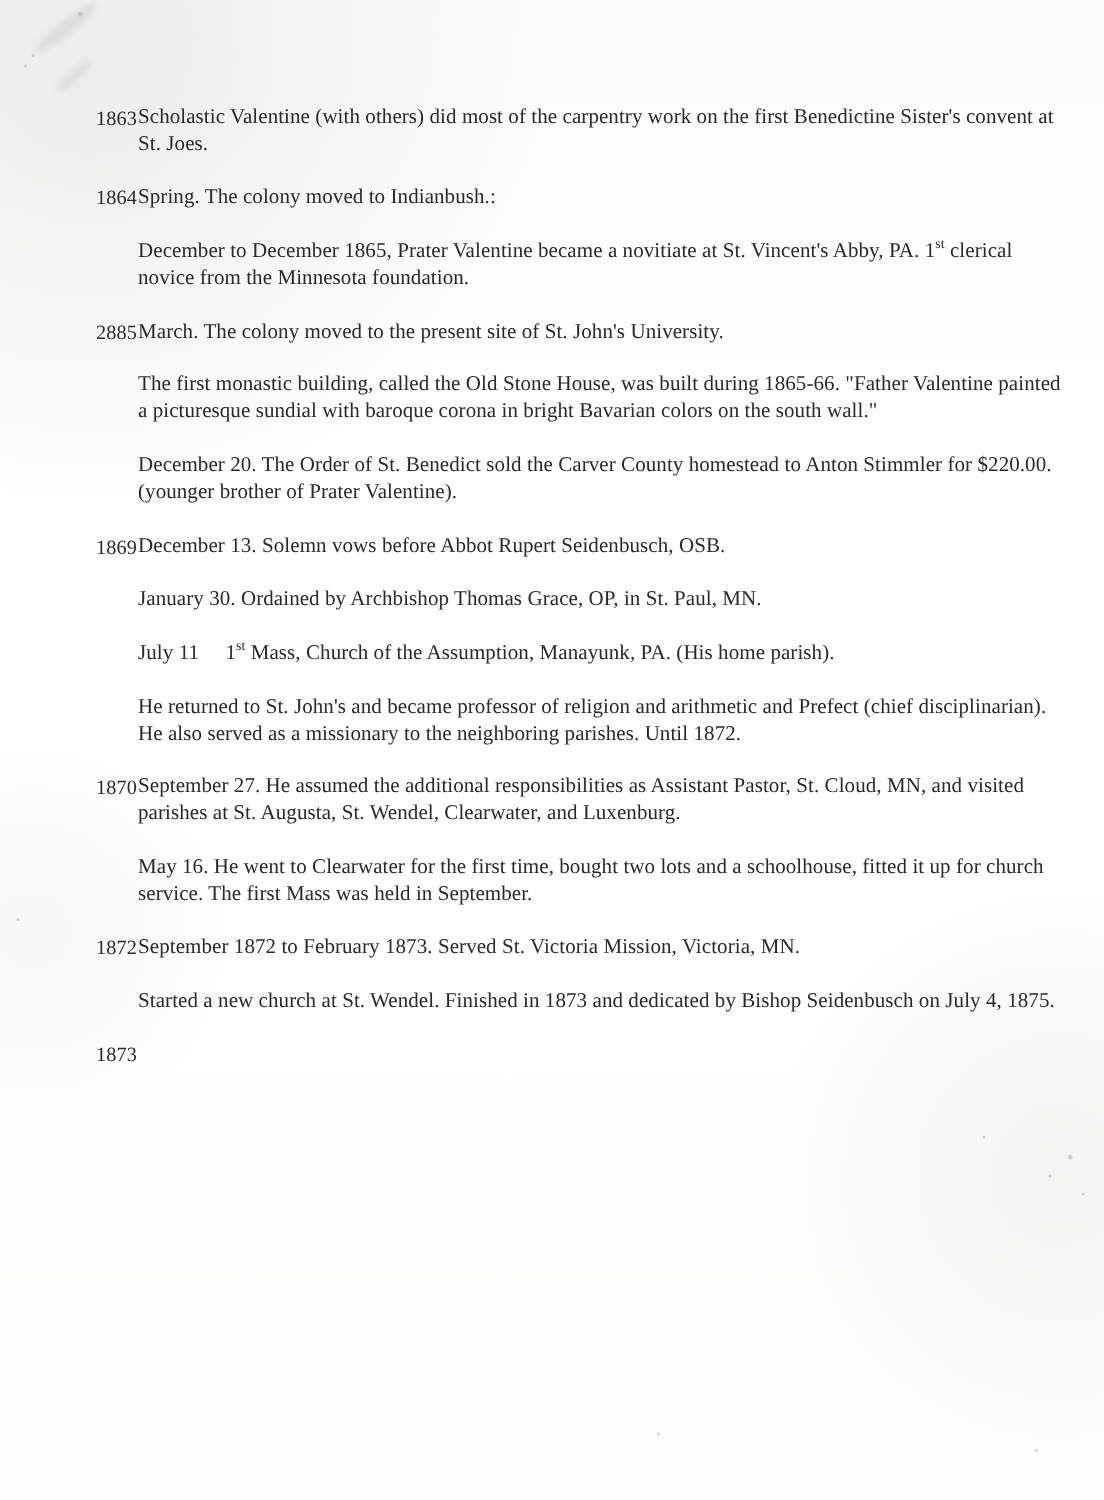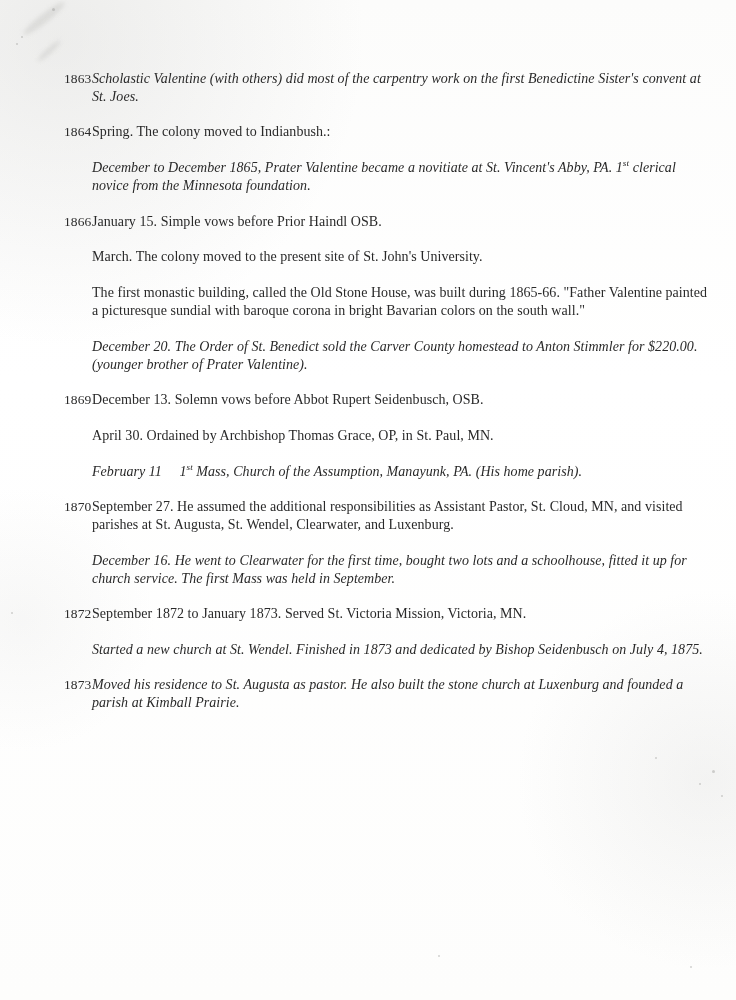--- a/index.html
+++ b/index.html
@@ -73,21 +73,20 @@
   .para {
     font-size: 14px;
     line-height: 18.2px;
     color: #292929;
     margin: 0 0 17.5px 0;
     letter-spacing: 0.05px;
     text-align: left;
   }
   .para:last-child {
     margin-bottom: 0;
-    font-style: italic;
   }
   .para sup {
     font-size: 0.66em;
     vertical-align: super;
     line-height: 0;
   }
 </style>
 </head>
 <body>
 
@@ -118,55 +117,52 @@
 
     <div class="entry">
       <div class="year-col">1864</div>
       <div class="body-col">
         <p class="para">Spring. The colony moved to Indianbush.:</p>
         <p class="para"><span>December to December 1865, Prater Valentine became a novitiate at St. Vincent's Abby, PA. 1</span><sup>st</sup><span> clerical novice from the Minnesota foundation.</span></p>
       </div>
     </div>
 
     <div class="entry">
-      <div class="year-col">1866</div>
+      <div class="year-col">2885</div>
       <div class="body-col">
-        <p class="para">January 15. Simple vows before Prior Haindl OSB.</p>
         <p class="para">March. The colony moved to the present site of St. John's University.</p>
         <p class="para">The first monastic building, called the Old Stone House, was built during 1865-66. "Father Valentine painted a picturesque sundial with baroque corona in bright Bavarian colors on the south wall."</p>
         <p class="para">December 20. The Order of St. Benedict sold the Carver County homestead to Anton Stimmler for $220.00. (younger brother of Prater Valentine).</p>
       </div>
     </div>
 
     <div class="entry">
       <div class="year-col">1869</div>
       <div class="body-col">
         <p class="para">December 13. Solemn vows before Abbot Rupert Seidenbusch, OSB.</p>
-        <p class="para">April 30. Ordained by Archbishop Thomas Grace, OP, in St. Paul, MN.</p>
-        <p class="para"><span>February 11  1</span><sup>st</sup><span> Mass, Church of the Assumption, Manayunk, PA. (His home parish).</span></p>
+        <p class="para">January 30. Ordained by Archbishop Thomas Grace, OP, in St. Paul, MN.</p>
+        <p class="para"><span>July 11  1</span><sup>st</sup><span> Mass, Church of the Assumption, Manayunk, PA. (His home parish).</span></p>
+        <p class="para">He returned to St. John's and became professor of religion and arithmetic and Prefect (chief disciplinarian). He also served as a missionary to the neighboring parishes. Until 1872.</p>
       </div>
     </div>
 
     <div class="entry">
       <div class="year-col">1870</div>
       <div class="body-col">
         <p class="para">September 27. He assumed the additional responsibilities as Assistant Pastor, St. Cloud, MN, and visited parishes at St. Augusta, St. Wendel, Clearwater, and Luxenburg.</p>
-        <p class="para">December 16. He went to Clearwater for the first time, bought two lots and a schoolhouse, fitted it up for church service. The first Mass was held in September.</p>
+        <p class="para">May 16. He went to Clearwater for the first time, bought two lots and a schoolhouse, fitted it up for church service. The first Mass was held in September.</p>
       </div>
     </div>
 
     <div class="entry">
       <div class="year-col">1872</div>
       <div class="body-col">
-        <p class="para">September 1872 to January 1873. Served St. Victoria Mission, Victoria, MN.</p>
+        <p class="para">September 1872 to February 1873. Served St. Victoria Mission, Victoria, MN.</p>
         <p class="para">Started a new church at St. Wendel. Finished in 1873 and dedicated by Bishop Seidenbusch on July 4, 1875.</p>
       </div>
     </div>
 
     <div class="entry">
       <div class="year-col">1873</div>
-      <div class="body-col">
-        <p class="para">Moved his residence to St. Augusta as pastor. He also built the stone church at Luxenburg and founded a parish at Kimball Prairie.</p>
-      </div>
     </div>
 
   </div>
 </div>
 
 </body></html>

